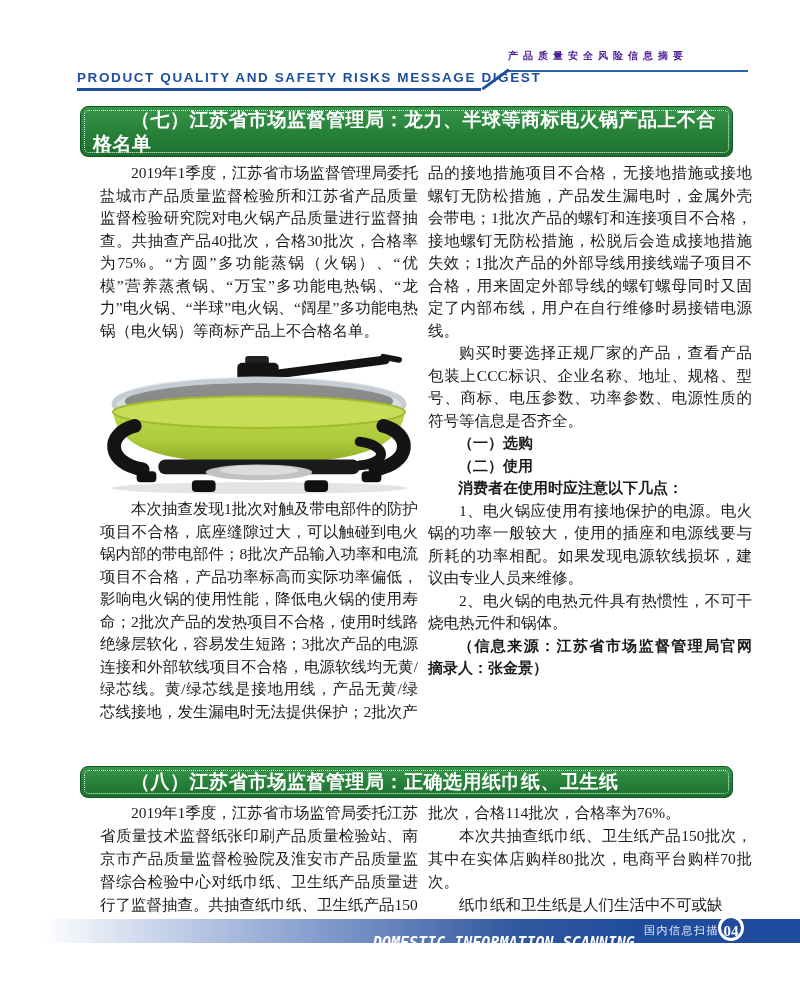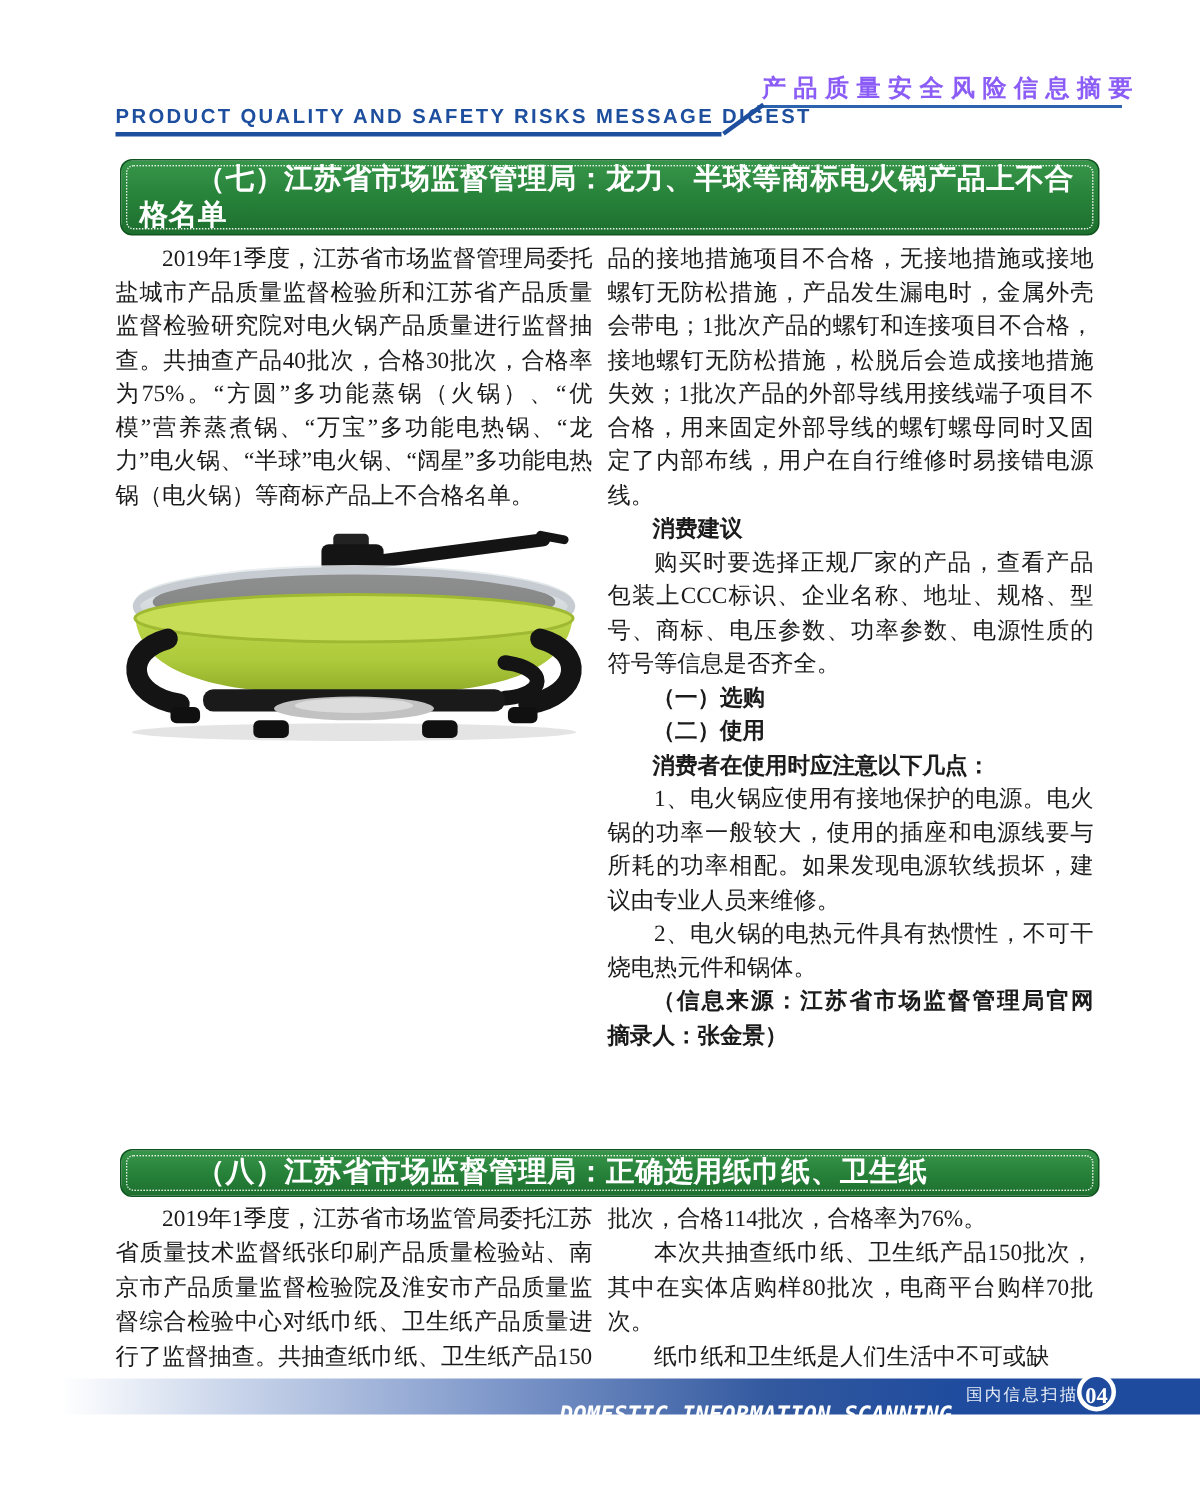--- a/index.html
+++ b/index.html
@@ -7,22 +7,22 @@
   #page {
     position:relative; width:800px; height:1000px; margin:0 auto;
     background:#ffffff; overflow:hidden;
     font-family:"Liberation Serif","DejaVu Serif",serif;
     color:#1b1b1b;
   }
   
   .hdr-zh {
     position:absolute; top:49px; left:508px; width:245px;
     font-family:"Liberation Sans","DejaVu Sans",sans-serif;
-    font-size:16px; font-weight:bold; letter-spacing:5px;
-    color:#8b5cf6; white-space:nowrap;
+    font-size:10px; font-weight:bold; letter-spacing:5px;
+    color:#4c1d95; white-space:nowrap;
   }
   .hdr-zh-line { position:absolute; top:70px; left:505px; width:243px; height:2px; background:#2d63ae; }
   .hdr-en {
     position:absolute; top:70px; left:77px;
     font-family:"Liberation Sans","DejaVu Sans",sans-serif;
     font-size:13.5px; font-weight:bold; letter-spacing:1.6px;
     color:#1d4f9e; white-space:nowrap;
   }
   .hdr-en-line { position:absolute; top:88px; left:77px; width:404px; height:3px; background:#1d4f9e; }
   .hdr-diag { position:absolute; top:78px; left:479px; width:33px; height:2.5px; background:#1d4f9e; transform:rotate(-36deg); }
@@ -38,21 +38,21 @@
   }
   .banner .btxt {
     position:relative; padding:1px 12px; color:#ffffff;
     font-weight:bold; font-size:19px; line-height:24px;
     text-indent:2em; letter-spacing:0.5px;
   }
   #banner7 { top:106px; height:51px; }
   #banner8 { top:766px; height:32px; }
   #banner8 .btxt { line-height:28px; }
   
-  .col { position:absolute; font-size:15.5px; line-height:22.5px; text-align:justify; }
+  .col { position:absolute; font-size:15.5px; line-height:22.5px; text-align:justify;margin-left:23px; }
   .col p { margin:0; }
   .ind { text-indent:2em; }
   .subhead {
     font-family:"Liberation Sans","DejaVu Sans",sans-serif;
     font-weight:bold; font-size:15px;
   }
   .srcline {
     font-family:"Liberation Sans","DejaVu Sans",sans-serif;
     font-weight:bold; font-size:15px;
   }
@@ -143,25 +143,25 @@
         <ellipse cx="160" cy="127" rx="54" ry="8" fill="#c2c2c2"></ellipse>
         <ellipse cx="160" cy="125" rx="40" ry="5" fill="#dcdcdc"></ellipse>
 
         <rect x="36" y="126" width="20" height="11" rx="4" fill="#101010"></rect>
         <rect x="264" y="126" width="20" height="11" rx="4" fill="#101010"></rect>
         <rect x="92" y="135" width="24" height="12" rx="4" fill="#101010"></rect>
         <rect x="206" y="135" width="24" height="12" rx="4" fill="#101010"></rect>
       </svg>
     </div>
 
+    <p class="ind">本次抽查发现1批次对触及带电部件的防护项目不合格，底座缝隙过大，可以触碰到电火锅内部的带电部件；8批次产品输入功率和电流项目不合格，产品功率标高而实际功率偏低，影响电火锅的使用性能，降低电火锅的使用寿命；2批次产品的发热项目不合格，使用时线路绝缘层软化，容易发生短路；3批次产品的电源连接和外部软线项目不合格，电源软线均无黄/绿芯线。黄/绿芯线是接地用线，产品无黄/绿芯线接地，发生漏电时无法提供保护；2批次产</p>
   </div>
 
   <div class="col" id="col7-right">
     <p>品的接地措施项目不合格，无接地措施或接地螺钉无防松措施，产品发生漏电时，金属外壳会带电；1批次产品的螺钉和连接项目不合格，接地螺钉无防松措施，松脱后会造成接地措施失效；1批次产品的外部导线用接线端子项目不合格，用来固定外部导线的螺钉螺母同时又固定了内部布线，用户在自行维修时易接错电源线。</p>
-    <p class="ind subhead">消费建议</p>
     <p class="ind">购买时要选择正规厂家的产品，查看产品包装上CCC标识、企业名称、地址、规格、型号、商标、电压参数、功率参数、电源性质的符号等信息是否齐全。</p>
     <p class="ind subhead">（一）选购</p>
     <p class="ind subhead">（二）使用</p>
     <p class="ind subhead">消费者在使用时应注意以下几点：</p>
     <p class="ind">1、电火锅应使用有接地保护的电源。电火锅的功率一般较大，使用的插座和电源线要与所耗的功率相配。如果发现电源软线损坏，建议由专业人员来维修。</p>
     <p class="ind">2、电火锅的电热元件具有热惯性，不可干烧电热元件和锅体。</p>
     <p class="ind srcline">（信息来源：江苏省市场监督管理局官网　摘录人：张金景）</p>
   </div>
 
   <div class="banner" id="banner8">

